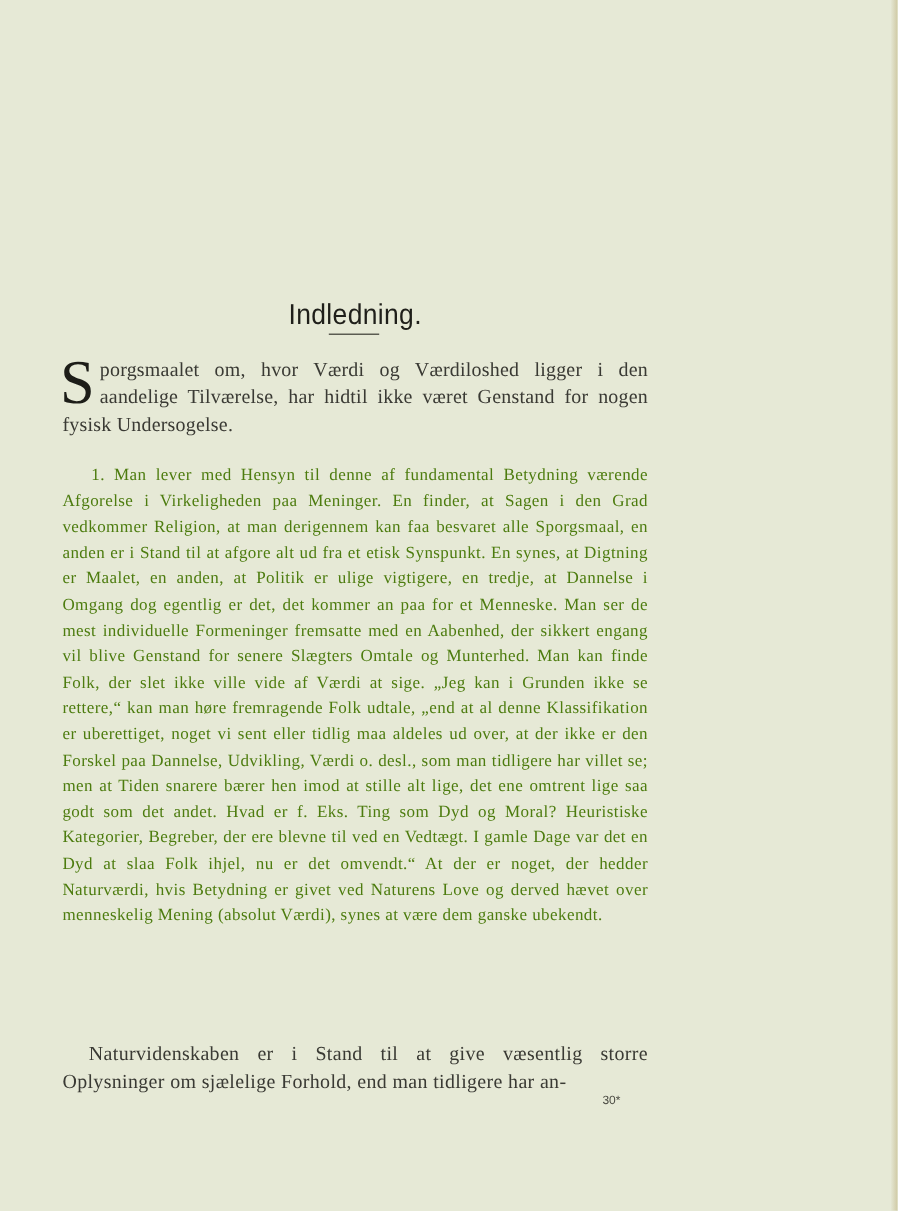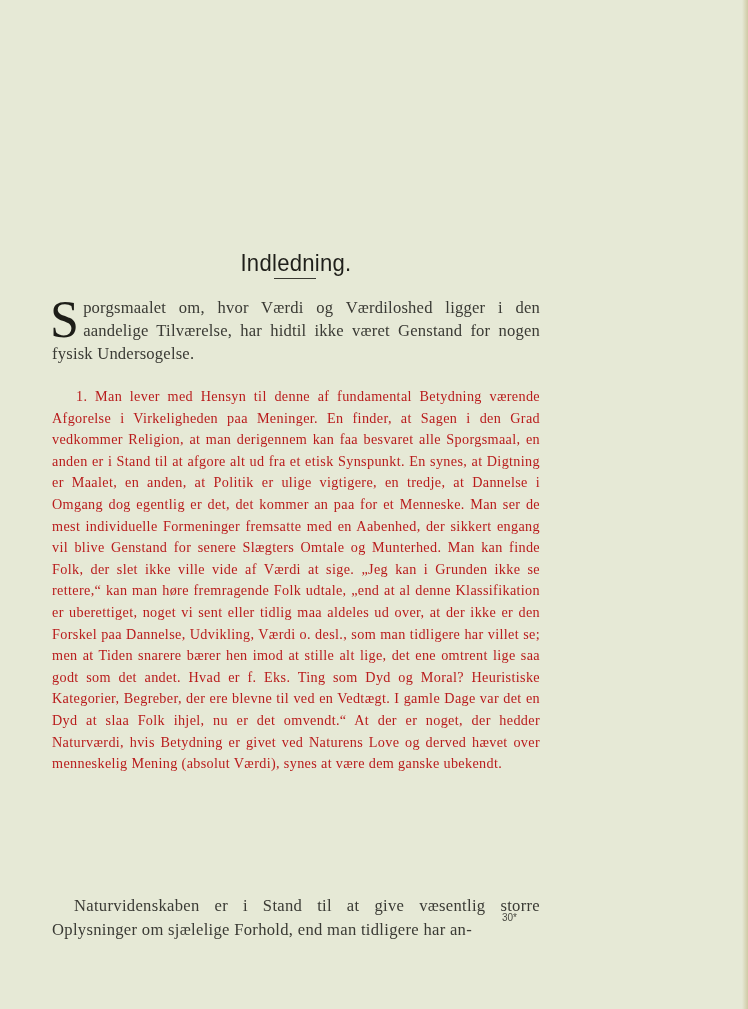--- a/index.html
+++ b/index.html
@@ -69,30 +69,30 @@
       color: #1d1d18;
     }
     .body-text {
       position: absolute;
       top: 386px;
       left: 0;
       width: 488px;
       font-size: 14.2px;
       line-height: 21.6px;
       text-align: justify;
-      color: #b91c1c;
+      color: #4d7c0f;
       letter-spacing: 0.35px;
     }
     .body-text p {
       margin: 0;
       text-indent: 24px;
     }
     .closing {
       position: absolute;
-      top: 894px;
+      top: 866px;
       left: 0;
       width: 488px;
       font-size: 16.6px;
       line-height: 24px;
       text-align: justify;
       color: #3a3a34;
       letter-spacing: 0.3px;
     }
     .closing p {
       margin: 0;

